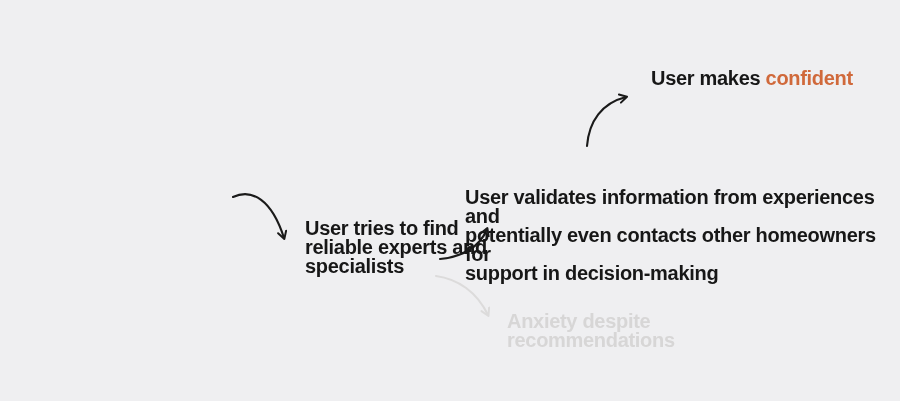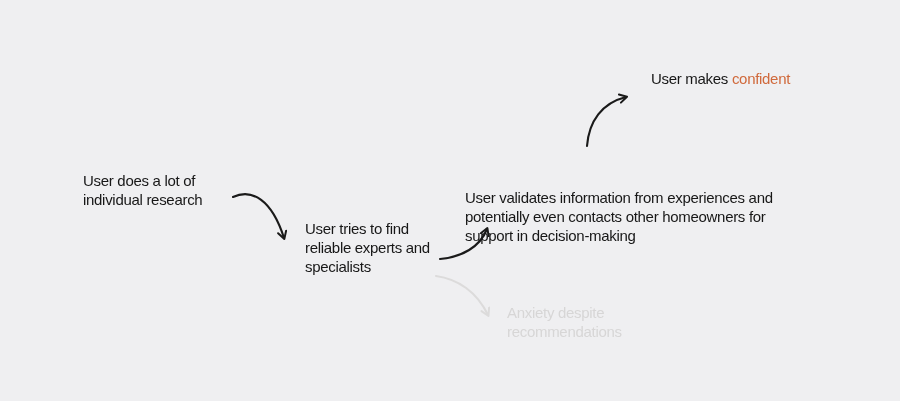--- a/index.html
+++ b/index.html
@@ -30,28 +30,28 @@
     stroke-width:2.1;
     stroke-linecap:round;
   }
   .arrow.dark{stroke:var(--arrow);}
   .arrow.muted{stroke:var(--arrow_muted);}
   .arrowhead{fill:none;stroke-width:1.9;stroke-linecap:round;stroke-linejoin:round;}
   .arrowhead.dark{stroke:var(--arrow);}
   .arrowhead.muted{stroke:var(--arrow_muted);}
   .node{
     position:absolute;
-    font-size:15px;
-    font-weight:400;
+    font-size:20px;
+    font-weight:700;
     line-height:19px;
     letter-spacing:-0.3px;
     color:var(--text);
     white-space:pre-line;
   }
-  .node.muted{color:var(--muted);}
+  .node.muted{color:var(--muted);margin-top:9px;}
   .accent{color:var(--accent);}
 </style>
 </head>
 <body>
 
 <div class="canvas">
 
   <svg class="arrows-layer" viewBox="0 0 900 401" aria-hidden="true">
     <defs>
       <marker id="head-dark" viewBox="0 0 10 10" refX="7" refY="5" markerWidth="5" markerHeight="5" orient="auto">
@@ -60,22 +60,20 @@
       <marker id="head-muted" viewBox="0 0 10 10" refX="7" refY="5" markerWidth="5" markerHeight="5" orient="auto">
         <path class="arrowhead muted" d="M1,1 L8,5 L1,9"></path>
       </marker>
     </defs>
     <path class="arrow dark" d="M233,197 C252,188 272,200 284,238" marker-end="url(#head-dark)"></path>
     <path class="arrow dark" d="M440,259 C462,257 480,247 487,229" marker-end="url(#head-dark)"></path>
     <path class="arrow dark" d="M587,146 C589,121 602,103 626,97" marker-end="url(#head-dark)"></path>
     <path class="arrow muted" d="M436,276 C458,279 477,292 488,315" marker-end="url(#head-muted)"></path>
   </svg>
 
-  <div class="node" style="left:83px; top:171px;">User does a lot of
-individual research</div>
 
   <div class="node" style="left:305px; top:219px;">User tries to find
 reliable experts and
 specialists</div>
 
   <div class="node" style="left:465px; top:147px;margin-top:41px;">User validates information from experiences and
 potentially even contacts other homeowners for
 support in decision-making</div>
 
   <div class="node" style="left:651px; top:69px;"><span>User makes </span><span class="accent">confident</span><br></div>

